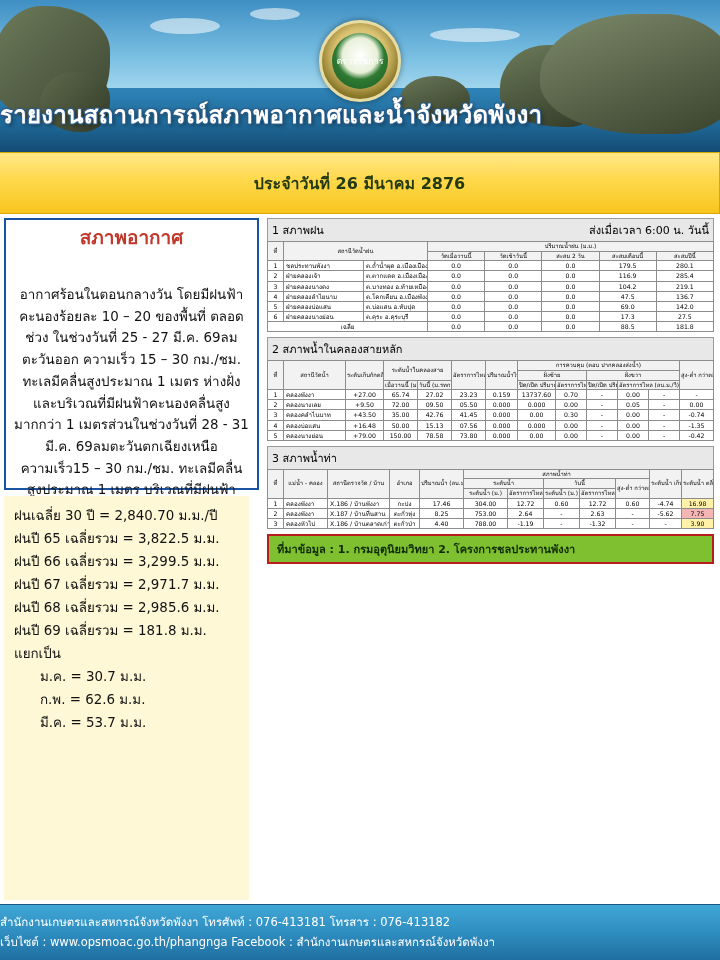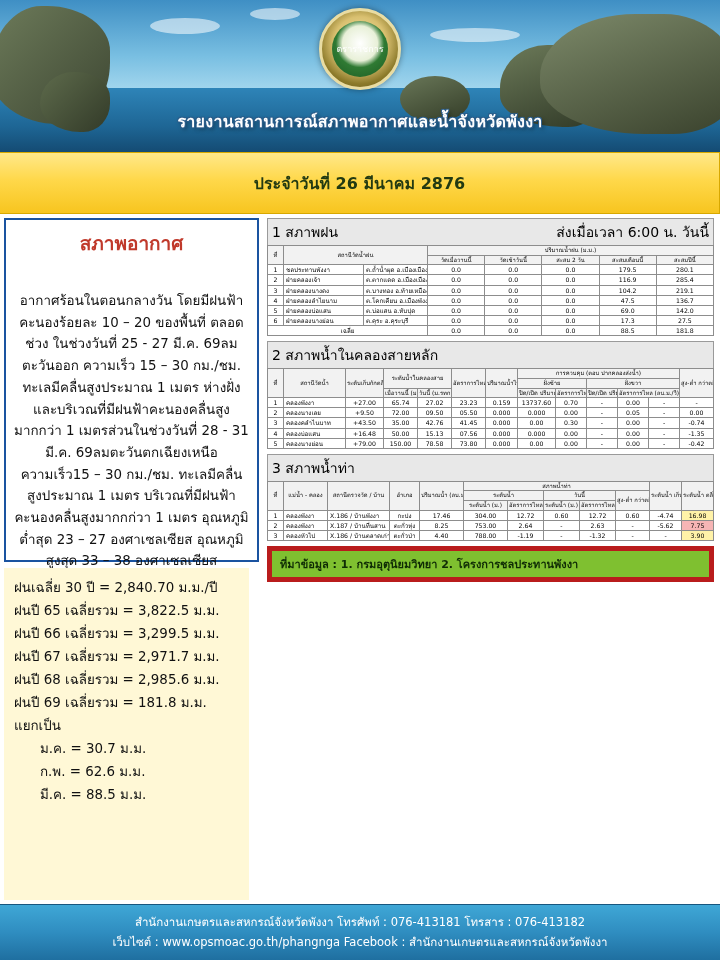--- a/index.html
+++ b/index.html
@@ -34,37 +34,37 @@
     border-radius: 50% 40% 35% 55% / 55% 60% 45% 45%; }
   .rock-r2 { position:absolute; right:110px; bottom:25px; width:110px; height:82px;
     background: linear-gradient(160deg,#6c7a59,#2f3826);
     border-radius: 45% 55% 40% 60% / 55% 45% 60% 40%; }
   .rock-c { position:absolute; right:250px; bottom:30px; width:70px; height:46px;
     background: linear-gradient(160deg,#697758,#333c27);
     border-radius: 50%; }
   .cloud { position:absolute; background:rgba(255,255,255,.55); border-radius:50%; }
 
   .seal {
-    position:absolute; left:50%; top:8px; transform:translateX(-50%);
+    position:absolute; left:50%; top:20px; transform:translateX(-50%);
     width:82px; height:82px; border-radius:50%;
     background: radial-gradient(circle at 50% 42%, #f3e6b0 0%, #d9c070 45%, #8c7a2a 70%, #5d5018 100%);
     border: 3px solid #e9dca2;
     display:flex; align-items:center; justify-content:center;
     box-shadow: 0 0 6px rgba(0,0,0,.4);
   }
   .seal-inner {
     width:56px; height:56px; border-radius:50%;
     background: radial-gradient(circle at 50% 40%, #ffffff 0%, #e8f0d8 40%, #2f7a33 55%, #1b5a22 100%);
     display:flex;align-items:center;justify-content:center;
     font-size:9px; color:#fff;
   }
   .banner-title {
-    position:absolute; left:0; right:0; bottom:18px; text-align:center;
+    position:absolute; left:0; right:0; bottom:18px; text-align:left;
     font-family:"DejaVu Sans", sans-serif;
-    font-size:16px; font-weight:bold; color:#ffffff;
+    font-size:24px; font-weight:bold; color:#ffffff;
     text-shadow: 1px 1px 0 #2b5d8a, -1px 1px 0 #2b5d8a, 1px -1px 0 #2b5d8a, -1px -1px 0 #2b5d8a, 2px 2px 4px rgba(0,0,0,.5);
     letter-spacing:.3px;
     margin-top:17px;
   }
 
   
   .titlebars { display:flex; height:62px; }
   .tb-left {
     width: 322px;
     background: linear-gradient(to bottom, #bfe06a 0%, #9ed24a 45%, #7fc030 100%);
@@ -81,22 +81,22 @@
     color:#233a12; font-size:16px; font-weight:bold;
   }
 
   
   .body-wrap { display:flex; height:690px; }
   .left-col { width:322px; display:flex; flex-direction:column; }
   .right-col { flex:1; background:#fff; padding:4px 6px 0 4px; }
 
   .weather-box {
     border:2px solid #1a53a0; background:#ffffff;
-    margin:4px 4px 0 4px; padding:6px 8px 8px 8px;
-    height: 344px;
+    margin:4px 4px 0 4px; padding:0 8px 8px 8px;
+    height: 272px;
   }
   .weather-title {
     text-align:center; color:#c0392b; font-size:19px; font-weight:bold;
     margin: 2px 0 6px 0;
   }
   .weather-text {
     font-size:13.4px; line-height:1.62; color:#111; text-align:center;margin-top:32px;
   }
 
   .rain-box {
@@ -104,48 +104,48 @@
     background:#fff8d6;
     font-size:13.4px; line-height:1.72; color:#111;
     flex:1;
   }
   .rain-indent { padding-left:26px; }
 
   
   .sec { margin-bottom:5px; }
   .sec-head {
     background:#e8e8e8; border:1px solid #9a9a9a; border-bottom:none;
-    font-size:14px; padding:2px 4px; color:#000;
+    font-size:11px; padding:2px 4px; color:#000;
     display:flex; justify-content:space-between; align-items:center;
   }
   table.grid {
     width:100%; border-collapse:collapse; table-layout:fixed;
     font-size:6.2px; color:#000; background:#fff;
   }
   table.grid th, table.grid td {
     border:1px solid #8d8d8d; padding:1px 1px; text-align:center;
     line-height:1.15; overflow:hidden; white-space:nowrap;
   }
   table.grid th { background:#f2f2f2; font-weight:normal; font-size:5.8px; }
   .tl { text-align:left !important; padding-left:2px !important; }
   .hl-yellow { background:#fff2a8; }
   .hl-green { background:#bfe38d; }
   .hl-pink { background:#f6b5b5; }
   .hl-lgreen { background:#d9f0bb; }
 
   .source-bar {
-    margin-top:4px; background:#7fc030; border:5px solid #b91c1c;
+    margin-top:4px; background:#7fc030; border:2px solid #b91c1c;
     color:#0f2b05; font-size:11px; font-weight:bold; padding:4px 8px;
   }
 
   
   .footer {
     height:56px;
     background: linear-gradient(to bottom, #3fa7d6 0%, #2f8dc0 50%, #1f6fa0 100%);
-    color:#fff; text-align:center; font-size:11.5px; line-height:1.7;
+    color:#fff; text-align:left; font-size:11.5px; line-height:1.7;
     padding-top:8px;
     border-top:1px solid #17567f;
   }
 </style>
 </head>
 <body>
 
 <div class="page">
 
   <div class="banner">
@@ -181,21 +181,21 @@
       <div class="rain-box">
         <div>ฝนเฉลี่ย 30 ปี = 2,840.70 ม.ม./ปี</div>
         <div>ฝนปี 65 เฉลี่ยรวม = 3,822.5 ม.ม.</div>
         <div>ฝนปี 66 เฉลี่ยรวม = 3,299.5 ม.ม.</div>
         <div>ฝนปี 67 เฉลี่ยรวม = 2,971.7 ม.ม.</div>
         <div>ฝนปี 68 เฉลี่ยรวม = 2,985.6 ม.ม.</div>
         <div>ฝนปี 69 เฉลี่ยรวม =    181.8 ม.ม.</div>
         <div>แยกเป็น</div>
         <div class="rain-indent">ม.ค.  =   30.7 ม.ม.</div>
         <div class="rain-indent">ก.พ.  =   62.6 ม.ม.</div>
-        <div class="rain-indent">มี.ค.  =   88.5 ม.ม.</div>
+        <div class="rain-indent">มี.ค.  =   53.7 ม.ม.</div>
       </div>
     </div>
 
     <div class="right-col">
 
       <div class="sec">
         <div class="sec-head">
           <span>
             <span>1</span>
             <span>สภาพฝน</span>

